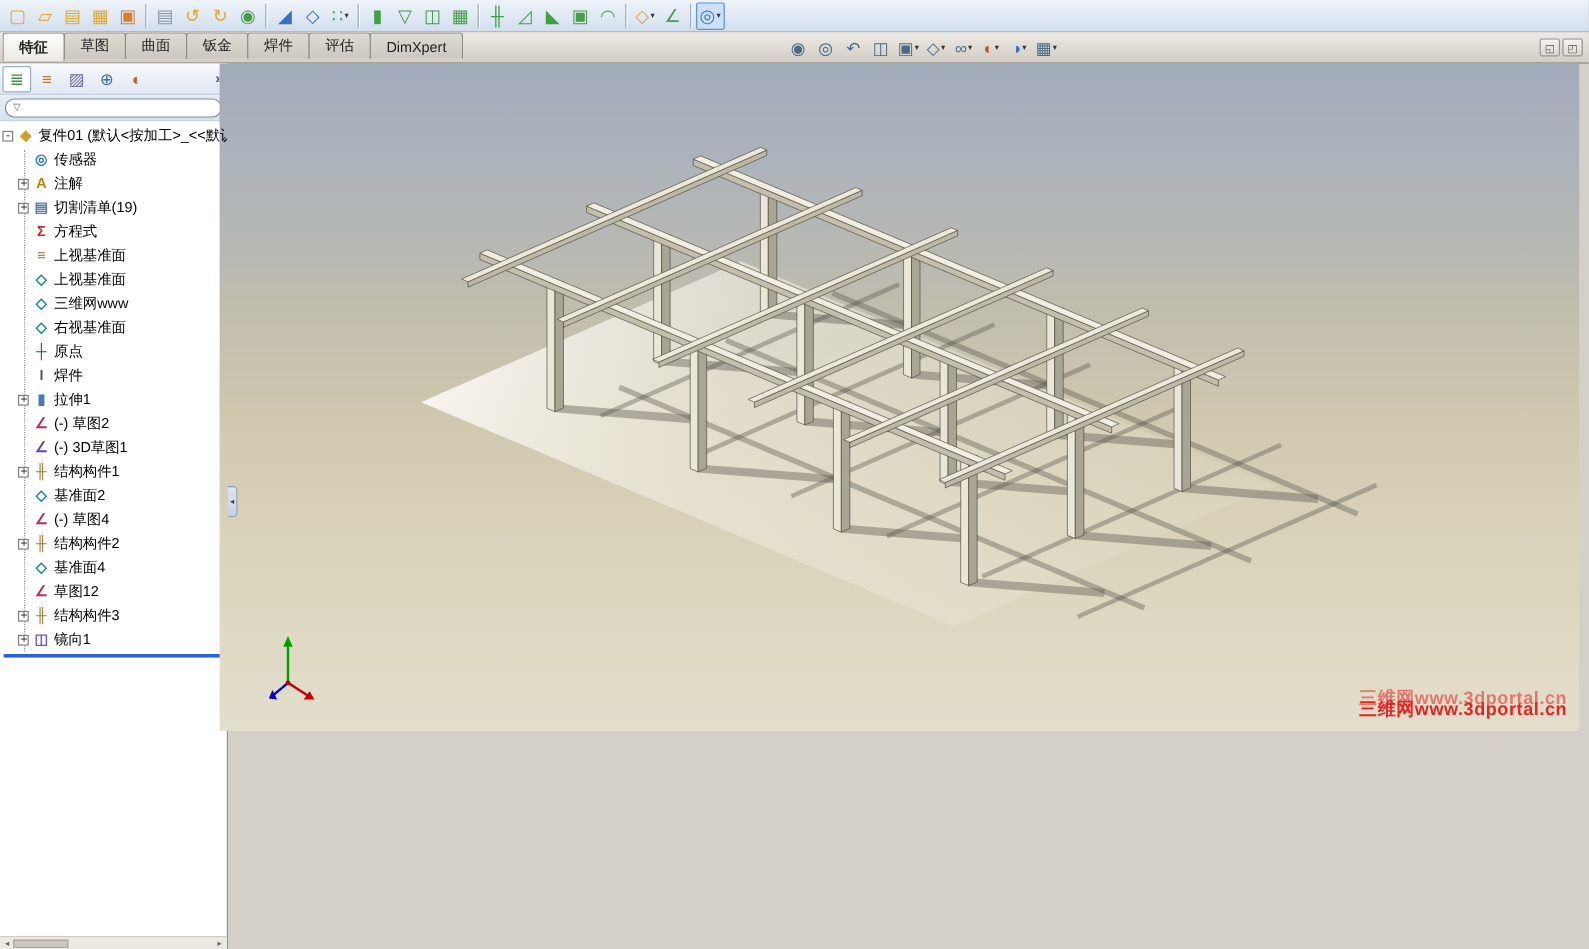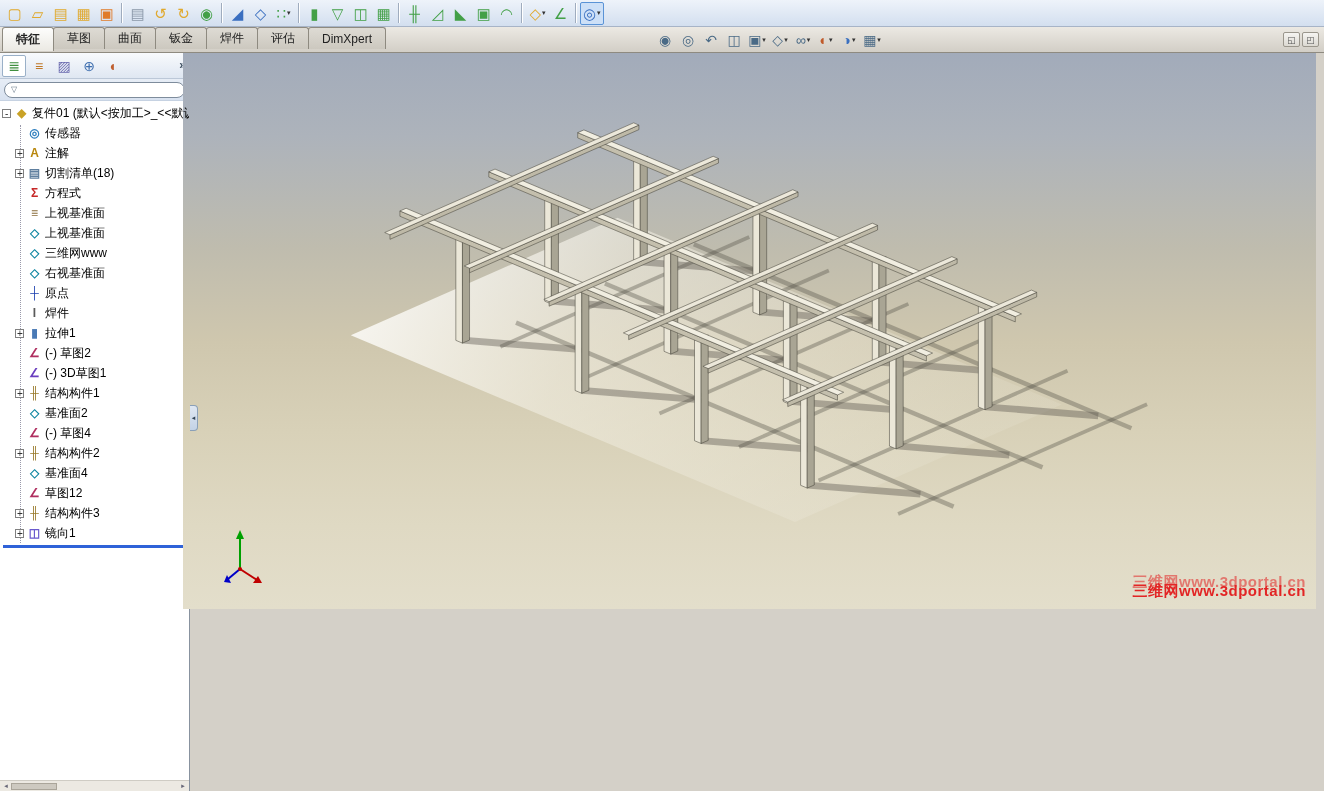--- a/index.html
+++ b/index.html
@@ -351,21 +351,21 @@
 
           <div class="trow" data-exp="plus" data-ind="1">
             <span class="exp"></span>
             <span class="ticon" style="color: rgb(184, 134, 11);">A</span>
             <span class="tlabel">注解</span>
           </div>
 
           <div class="trow" data-exp="plus" data-ind="1">
             <span class="exp"></span>
             <span class="ticon" style="color: rgb(95, 127, 159);">▤</span>
-            <span class="tlabel">切割清单(18)</span>
+            <span class="tlabel">切割清单(19)</span>
           </div>
 
           <div class="trow" data-exp="none" data-ind="1">
             <span class="exp"></span>
             <span class="ticon" style="color: rgb(198, 40, 40);">Σ</span>
             <span class="tlabel">方程式</span>
           </div>
 
           <div class="trow" data-exp="none" data-ind="1">
             <span class="exp"></span>

